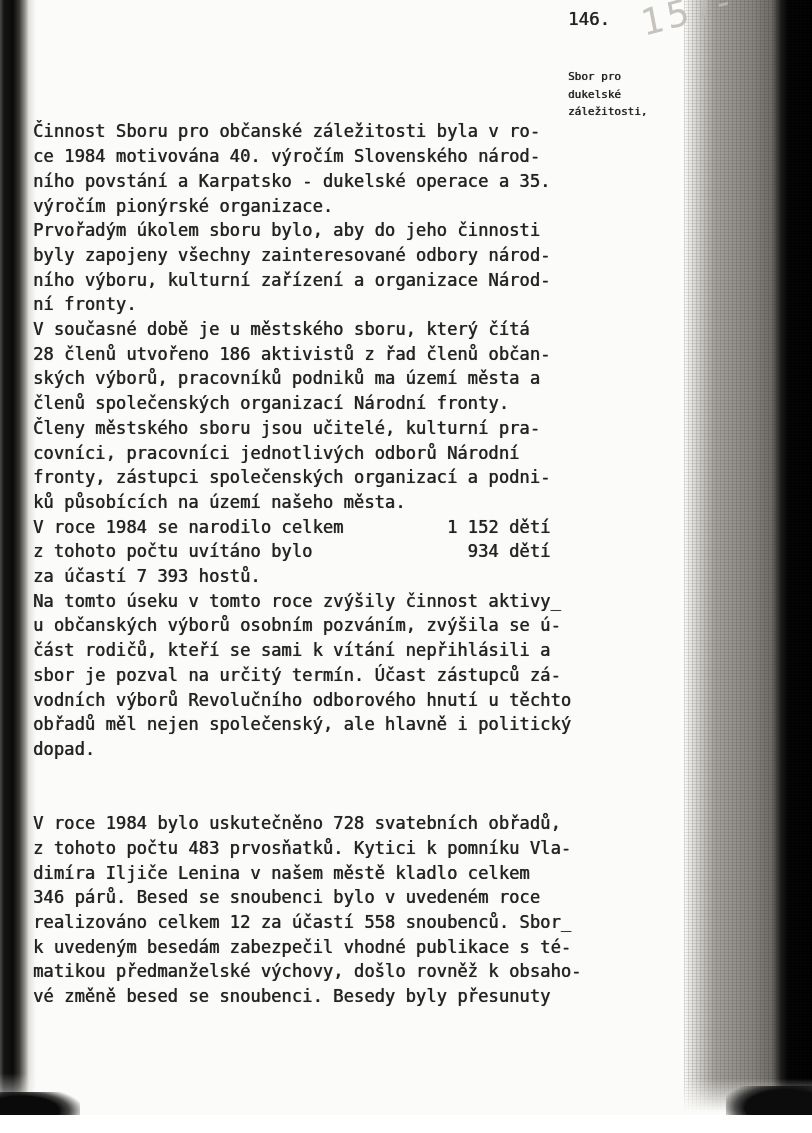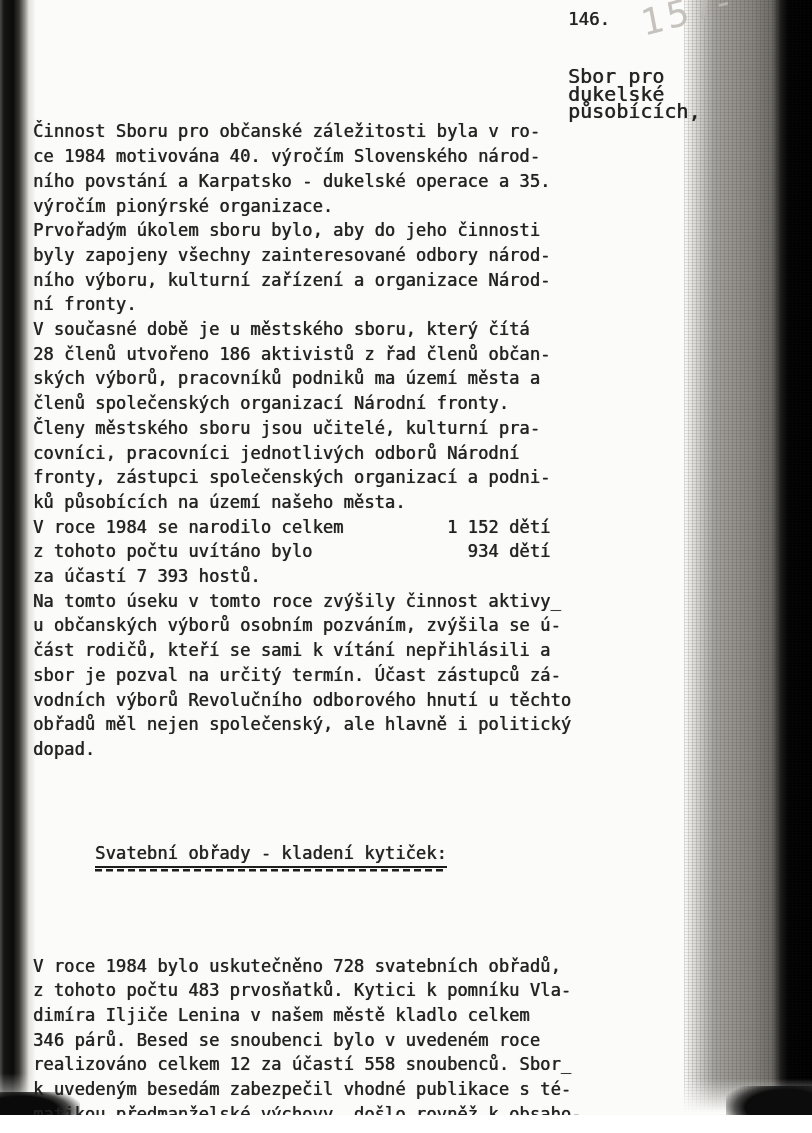--- a/index.html
+++ b/index.html
@@ -51,21 +51,21 @@
   }
   .handwritten{
     position:absolute;left:640px;top:-8px;
     font-family:"DejaVu Sans","Liberation Sans",sans-serif;
     font-size:36px;line-height:40px;color:#bdbab5;
     transform:rotate(-15deg) skewX(-4deg);
     letter-spacing:3px;opacity:.85;
   }
   .margin-note{
     position:absolute;left:568px;top:68px;
-    font-size:20px;line-height:17.5px;white-space:pre;
+    font-size:11px;line-height:17.5px;white-space:pre;
   }
   .body-text{
     position:absolute;left:33px;top:70px;
     font-size:17.2px;line-height:24.7px;
     white-space:pre;
   }
   .line,.note-line{white-space:pre;}
   .heading-row{margin-top:5px;margin-bottom:6px;}
   .heading{
     display:inline-block;
@@ -86,23 +86,20 @@
   <div class="scan-edge-left"></div>
   <div class="scan-edge-right"></div>
   <div class="blob blob-bl"></div>
   <div class="blob blob-br"></div>
   <div class="scanline scanline-1"></div>
   <div class="scanline scanline-2"></div>
 
   <div class="page-number ink">146.</div>
   <div class="handwritten">157-</div>
 
-  <div class="margin-note ink"><div class="note-line">Sbor pro</div><div class="note-line">dukelské</div><div class="note-line">působících,</div></div>
+  <div class="margin-note ink"><div class="note-line">Sbor pro</div><div class="note-line">dukelské</div><div class="note-line">záležitosti,</div></div>
 
   <div class="body-text ink">
     <div class="text-block"><div class="line">Činnost Sboru pro občanské záležitosti byla v ro-</div><div class="line">ce 1984 motivována 40. výročím Slovenského národ-</div><div class="line">ního povstání a Karpatsko - dukelské operace a 35.</div><div class="line">výročím pionýrské organizace.</div><div class="line">Prvořadým úkolem sboru bylo, aby do jeho činnosti</div><div class="line">byly zapojeny všechny zainteresované odbory národ-</div><div class="line">ního výboru, kulturní zařízení a organizace Národ-</div><div class="line">ní fronty.</div><div class="line">V současné době je u městského sboru, který čítá</div><div class="line">28 členů utvořeno 186 aktivistů z řad členů občan-</div><div class="line">ských výborů, pracovníků podniků ma území města a</div><div class="line">členů společenských organizací Národní fronty.</div><div class="line">Členy městského sboru jsou učitelé, kulturní pra-</div><div class="line">covníci, pracovníci jednotlivých odborů Národní</div><div class="line">fronty, zástupci společenských organizací a podni-</div><div class="line">ků působících na území našeho města.</div><div class="line">V roce 1984 se narodilo celkem          1 152 dětí</div><div class="line">z tohoto počtu uvítáno bylo               934 dětí</div><div class="line">za účastí 7 393 hostů.</div><div class="line">Na tomto úseku v tomto roce zvýšily činnost aktivy_</div><div class="line">u občanských výborů osobním pozváním, zvýšila se ú-</div><div class="line">část rodičů, kteří se sami k vítání nepřihlásili a</div><div class="line">sbor je pozval na určitý termín. Účast zástupců zá-</div><div class="line">vodních výborů Revolučního odborového hnutí u těchto</div><div class="line">obřadů měl nejen společenský, ale hlavně i politický</div><div class="line">dopad.</div></div>
-    <div class="heading-row">
-      <span class="heading">Svatební obřady - kladení kytiček:</span>
-    </div>
     <div class="text-block"><div class="line">V roce 1984 bylo uskutečněno 728 svatebních obřadů,</div><div class="line">z tohoto počtu 483 prvosňatků. Kytici k pomníku Vla-</div><div class="line">dimíra Iljiče Lenina v našem městě kladlo celkem</div><div class="line">346 párů. Besed se snoubenci bylo v uvedeném roce</div><div class="line">realizováno celkem 12 za účastí 558 snoubenců. Sbor_</div><div class="line">k uvedeným besedám zabezpečil vhodné publikace s té-</div><div class="line">matikou předmanželské výchovy, došlo rovněž k obsaho-</div><div class="line">vé změně besed se snoubenci. Besedy byly přesunuty</div></div>
   </div>
 
 </div>
 
 </body></html>

